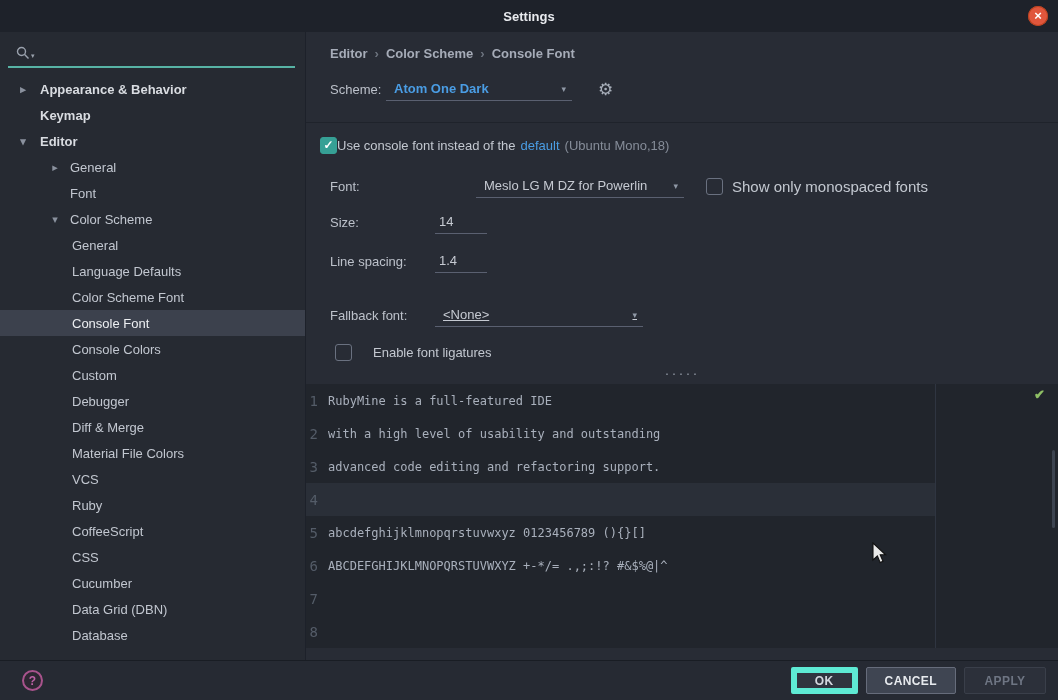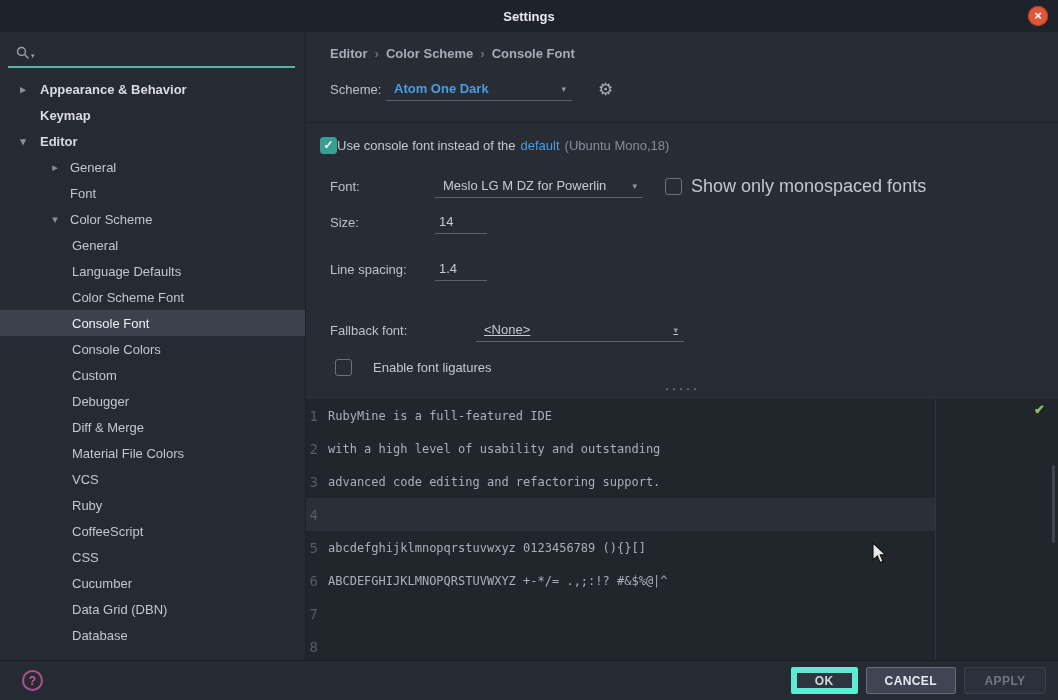--- a/index.html
+++ b/index.html
@@ -55,27 +55,27 @@
   .cb{ width:17px; height:17px; border:1px solid #6a7180; border-radius:3px; flex:none; cursor:pointer;
        display:flex; align-items:center; justify-content:center; background:transparent; }
   .cb.checked{ background:#36a095; border-color:#36a095; color:#fff; font-size:12px; font-weight:bold; }
   .usefont-row .lbl{ color:#c3c8d0; }
   .link{ color:#4a9de4; cursor:pointer; margin:0 5px; }
   .dim{ color:#868d99; }
 
   .form{ margin-left:24px; }
   .frow{ display:flex; align-items:center; height:26px; }
   .flabel{ width:105px; flex:none; }
-  .dd-font{ width:208px; } .dd-fallback{ width:208px;text-decoration:underline; }
+  .dd-font{ width:208px;margin-left:41px; } .dd-fallback{ width:208px;text-decoration:underline; }
   .field-small{ width:52px; padding-left:4px; }
-  .mono-cb-row{ display:flex; align-items:center; margin-left:22px; font-size:18px; color:#c3c8d0; }
+  .mono-cb-row{ display:flex; align-items:center; margin-left:22px; font-size:15px; color:#c3c8d0; }
   .mono-cb-row .lbl{ margin-left:9px; }
   .hint{ margin-left:20px; font-size:13px; color:#7b828d; }
-  .row-font{ margin-top:18px; } .row-size{ margin-top:10px; } .row-spacing{ margin-top:21px; }
-  .row-fallback{ margin-top:35px;gap:41px; } .row-liga{ margin:15px 0 0 29px; height:18px; display:flex; align-items:center; font-size:13px; color:#c3c8d0; }
+  .row-font{ margin-top:18px; } .row-size{ margin-top:10px; } .row-spacing{ margin-top:13px; }
+  .row-fallback{ margin-top:28px; } .row-liga{ margin:15px 0 0 29px; height:18px; display:flex; align-items:center; font-size:13px; color:#c3c8d0; }
   .row-liga .lbl{ margin-left:21px; }
 
   .splitter{ text-align:center; color:#8a919c; height:10px; line-height:8px; margin-top:8px;
              font-size:15px; letter-spacing:2px; cursor:row-resize; }
 
   
   .preview{ position:relative; margin-top:5px; height:264px; background:#21252c; overflow:hidden; }
   .guide{ position:absolute; left:629px; top:0; bottom:0; width:1px; background:#2f3541; }
   .code-line{ display:flex; height:33px; align-items:center; position:relative; }
   .code-line.hl{ background:linear-gradient(to right,#2a2f38 0,#2a2f38 629px,transparent 629px); }

